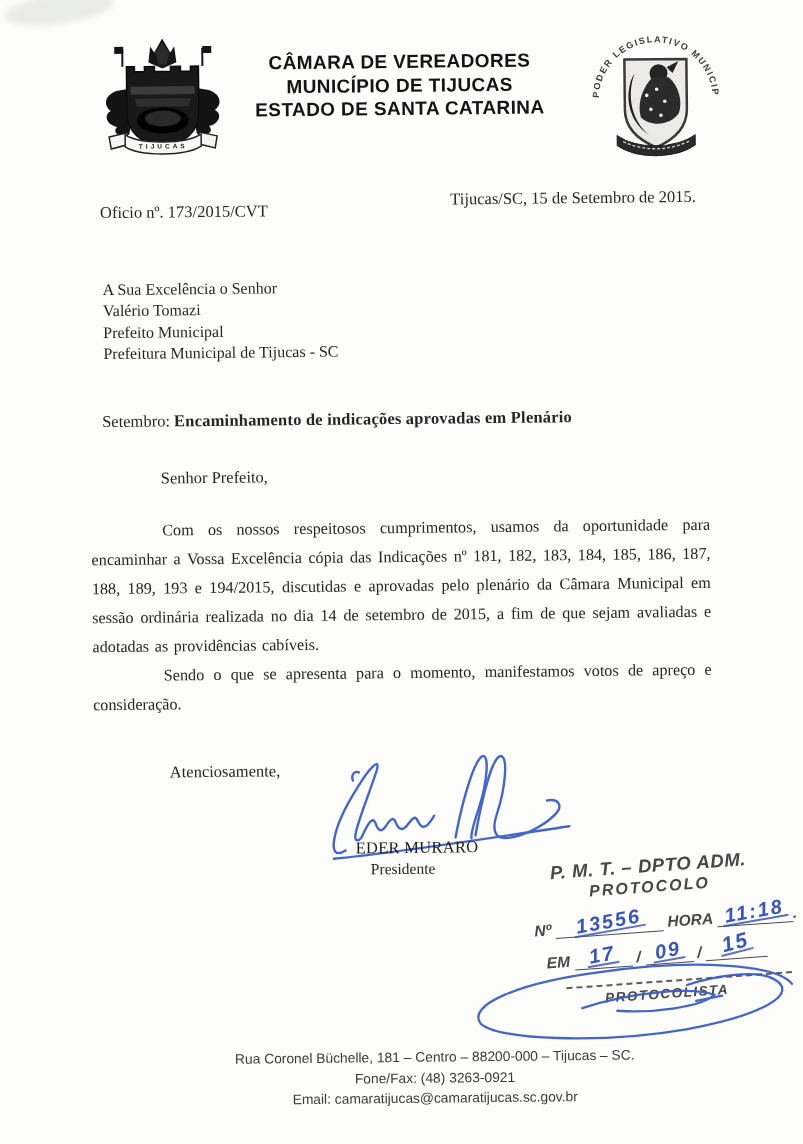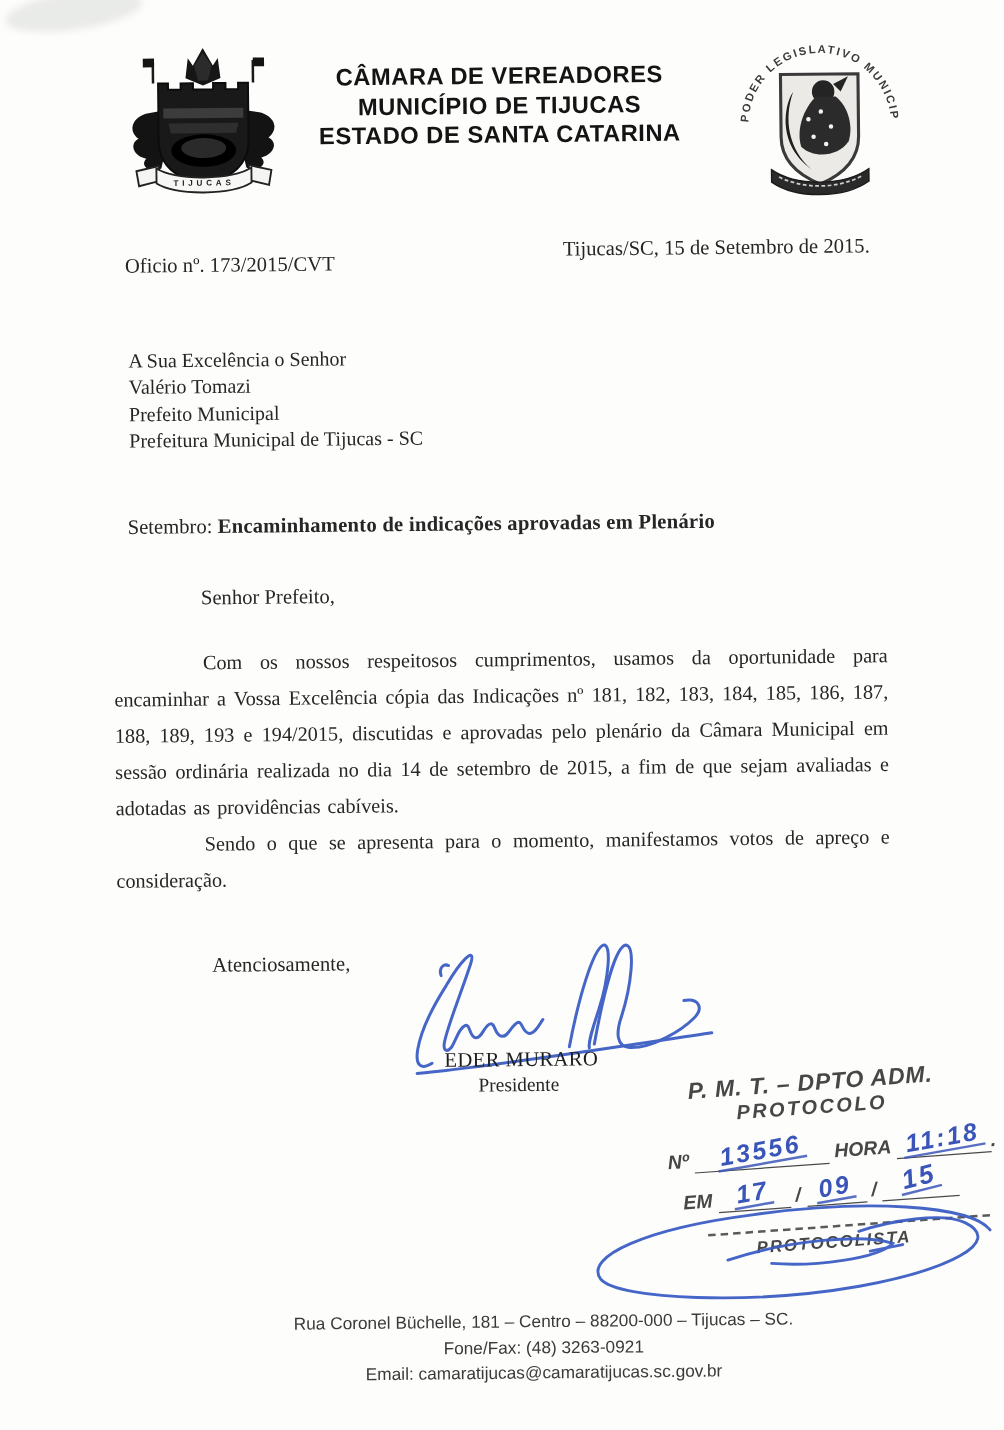--- a/index.html
+++ b/index.html
@@ -36,21 +36,21 @@
   #salutation{left:162px;top:466px;font-size:16.5px;}
 
   #bodytext{left:92px;top:514px;width:619px;font-size:16.2px;line-height:29px;
             text-align:justify;word-spacing:1.5px;}
   #bodytext p{margin:0;text-indent:71px;}
 
   #closing{left:168px;top:760px;font-size:16.5px;}
 
   #sig{left:315px;top:750px;}
   #sig-name{left:353px;top:838px;font-size:16.5px;letter-spacing:.3px;color:#1e1e1e;}
-  #sig-role{left:380px;top:860px;font-size:15.5px;}
+  #sig-role{left:368px;top:860px;font-size:15.5px;}
 
   
   #stamp{left:490px;top:866px;width:312px;height:190px;transform:rotate(-3.5deg);
          transform-origin:20px 20px;color:#474747;
          font-family:"Liberation Sans",sans-serif;font-style:italic;font-weight:bold;}
   .st-line1{text-align:center;font-size:18.5px;letter-spacing:.6px;}
   .st-line2{text-align:center;font-size:16px;letter-spacing:2px;margin-top:1px;}
   .st-row{margin-top:15px;padding-left:38px;font-size:15.5px;white-space:nowrap;}
   .st-row2{margin-top:12px;padding-left:48px;font-size:15.5px;white-space:nowrap;}
   .seg{display:inline-block;border-bottom:1.6px solid #4a4a4a;text-align:center;

